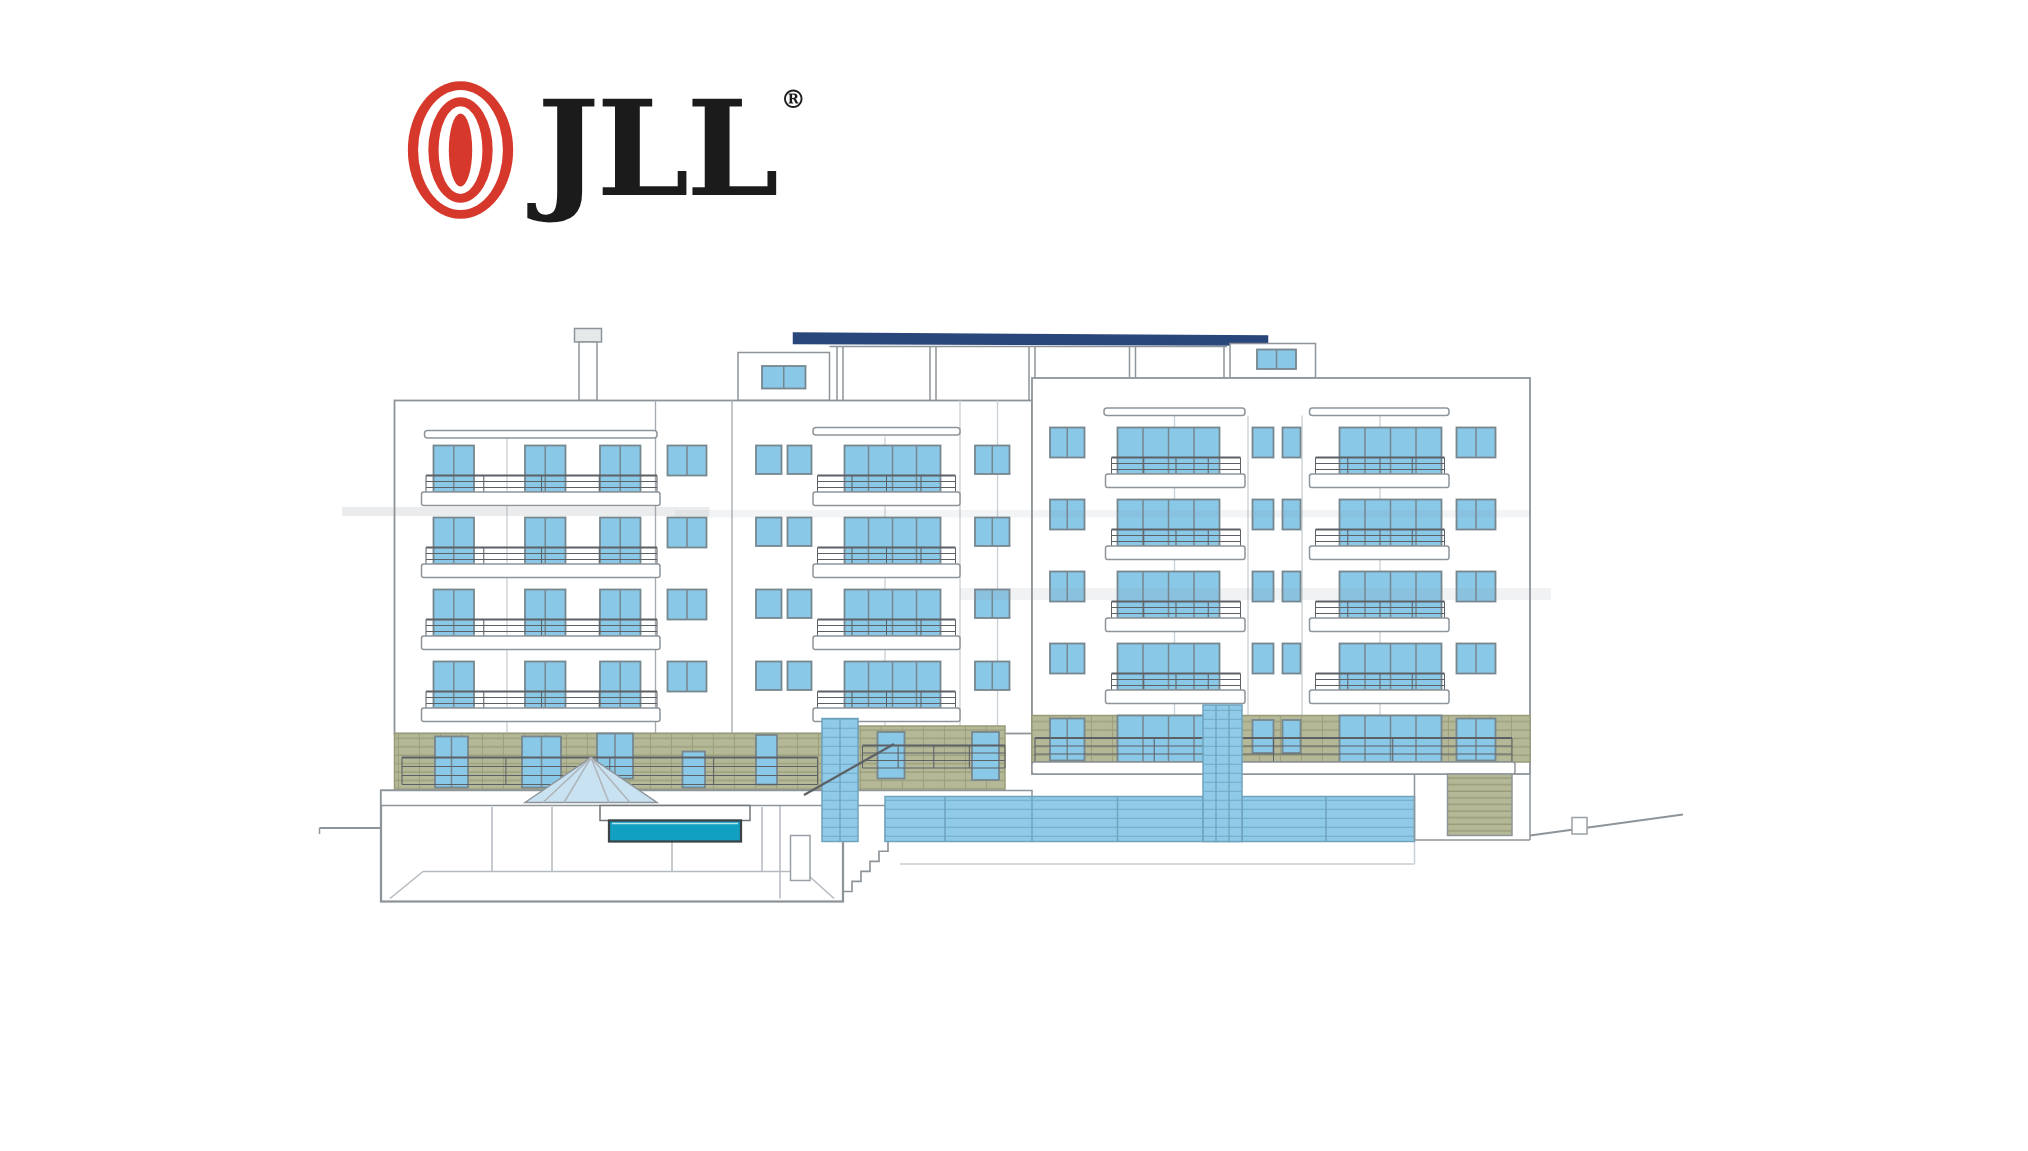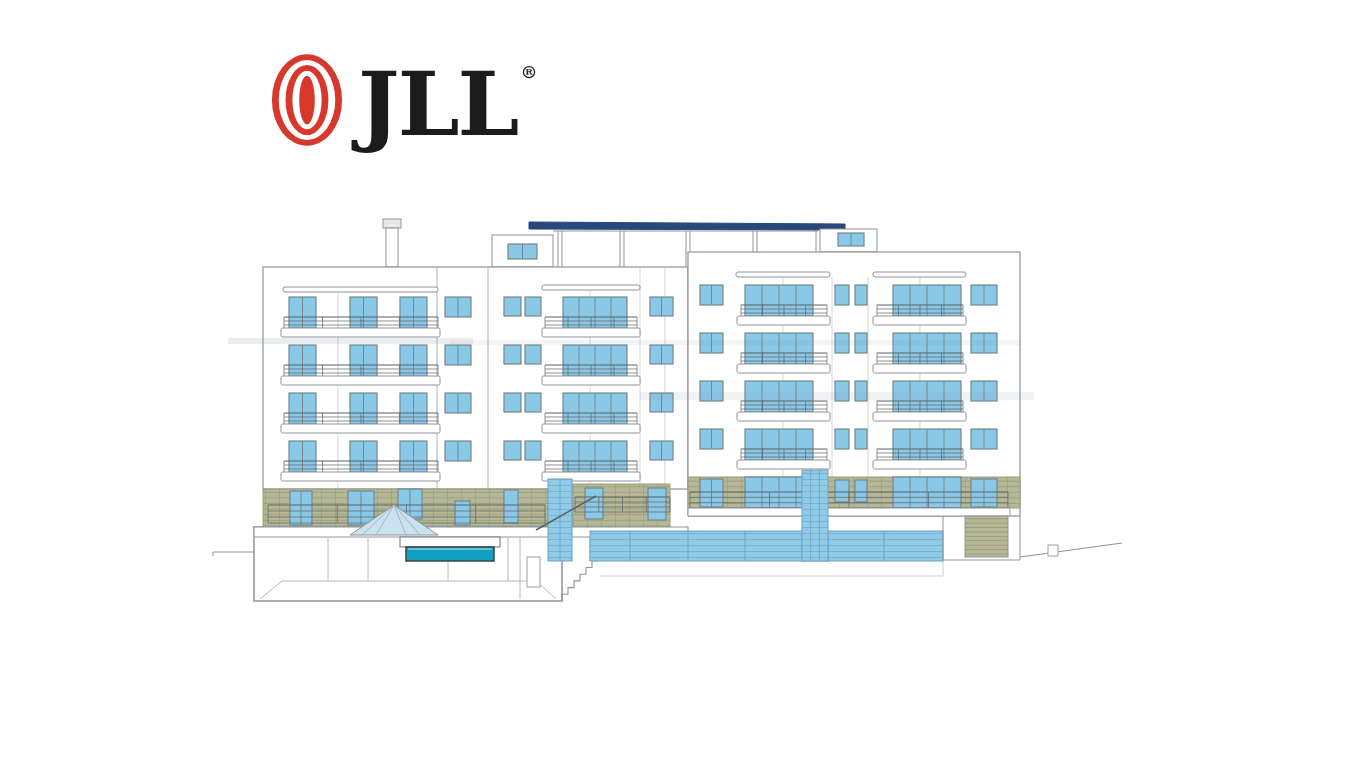--- a/index.html
+++ b/index.html
@@ -1,18 +1,18 @@
 <!DOCTYPE html>
 <html style="--page-bg: #ffffff; --jll-red: #d6392c; --logo-text: #1b1b1b;"><head>
 <meta charset="utf-8">
 <style>
   html,body{margin:0;padding:0;background:#fff;}
   .stage{position:relative;width:1352px;height:767px;background:var(--page-bg,#fff);overflow:hidden;
          font-family:"Liberation Sans",sans-serif;}
-  .logo{position:absolute;left:268px;top:48px;display:flex;align-items:flex-end;z-index:2;}
+  .logo{position:absolute;left:268px;top:48px;display:flex;align-items:center;z-index:2;}
   .globe{display:block;margin-top:4px;}
   .g-red{fill:var(--jll-red,#d6392c);}
   .g-white{fill:#ffffff;}
   .logo-text{font-family:"DejaVu Serif","Liberation Serif",serif;font-weight:700;font-size:88px;
              line-height:1;color:var(--logo-text,#1b1b1b);letter-spacing:-2px;margin-left:12px;margin-top:2px;}
   .reg{font-size:17px;letter-spacing:0;position:relative;top:4px;left:3px;font-weight:700;vertical-align:top;}
   .drawing{position:absolute;left:0;top:0;}
 </style>
 </head>
 <body>

